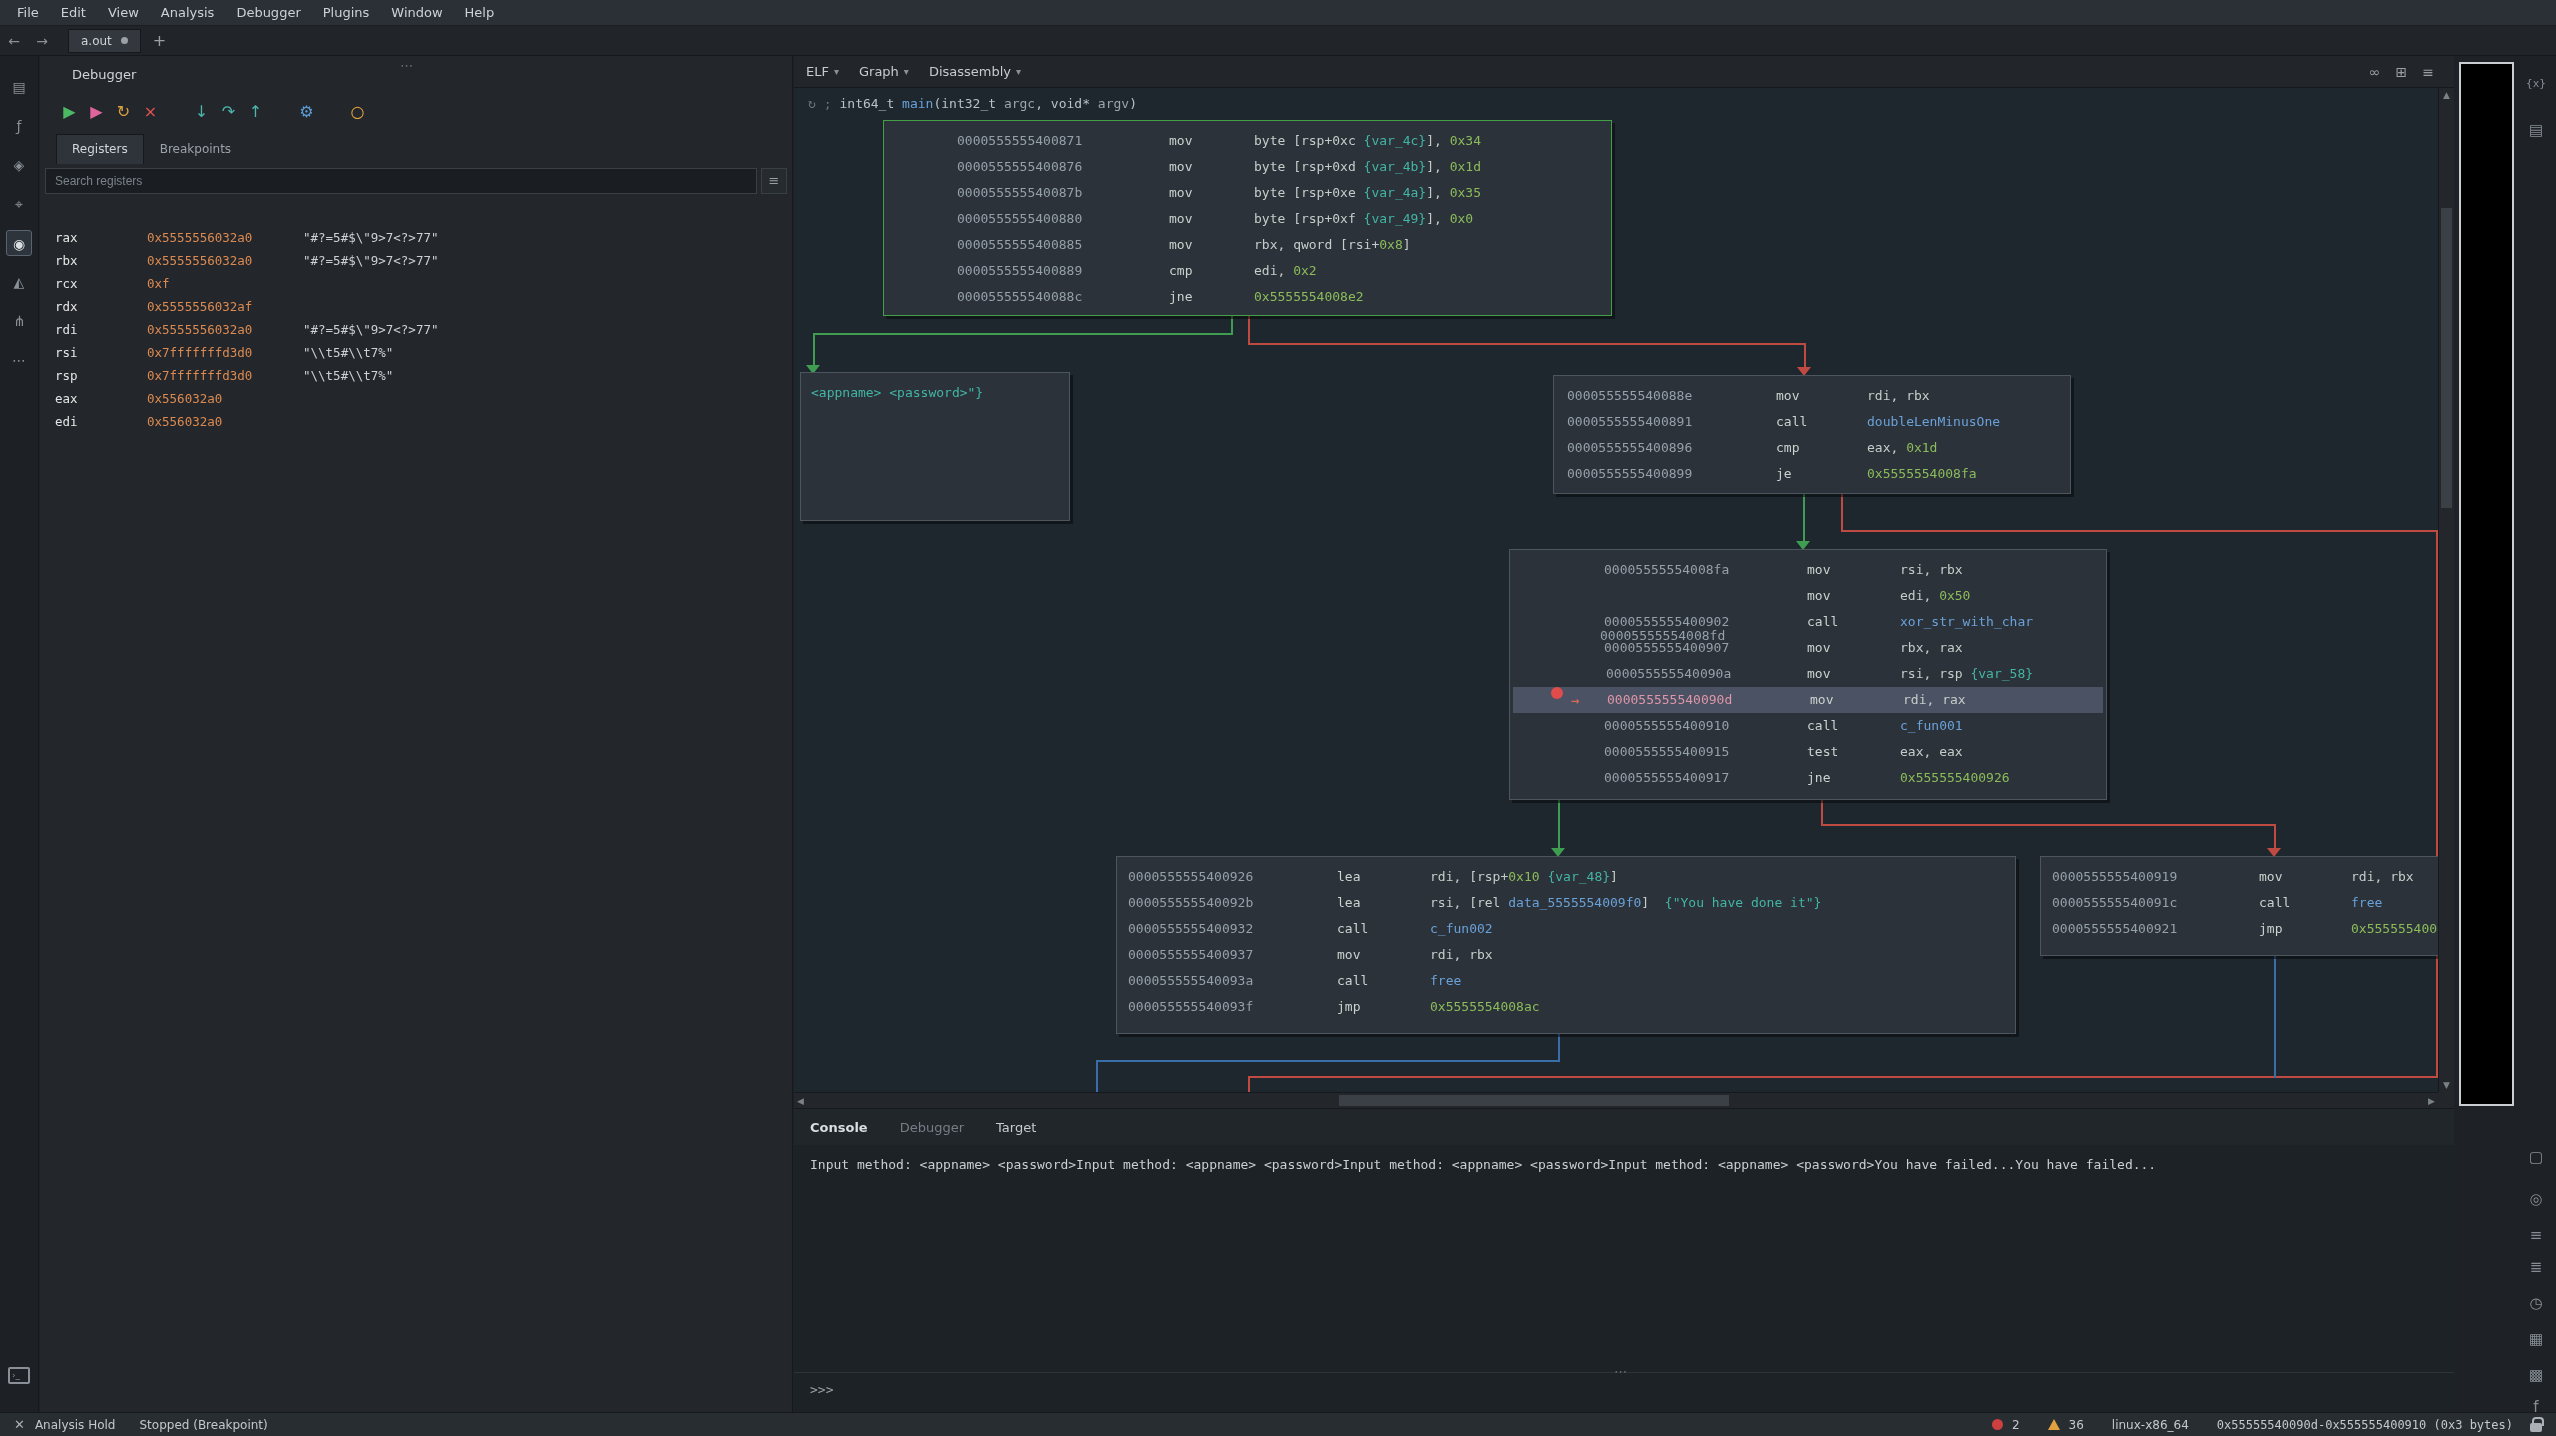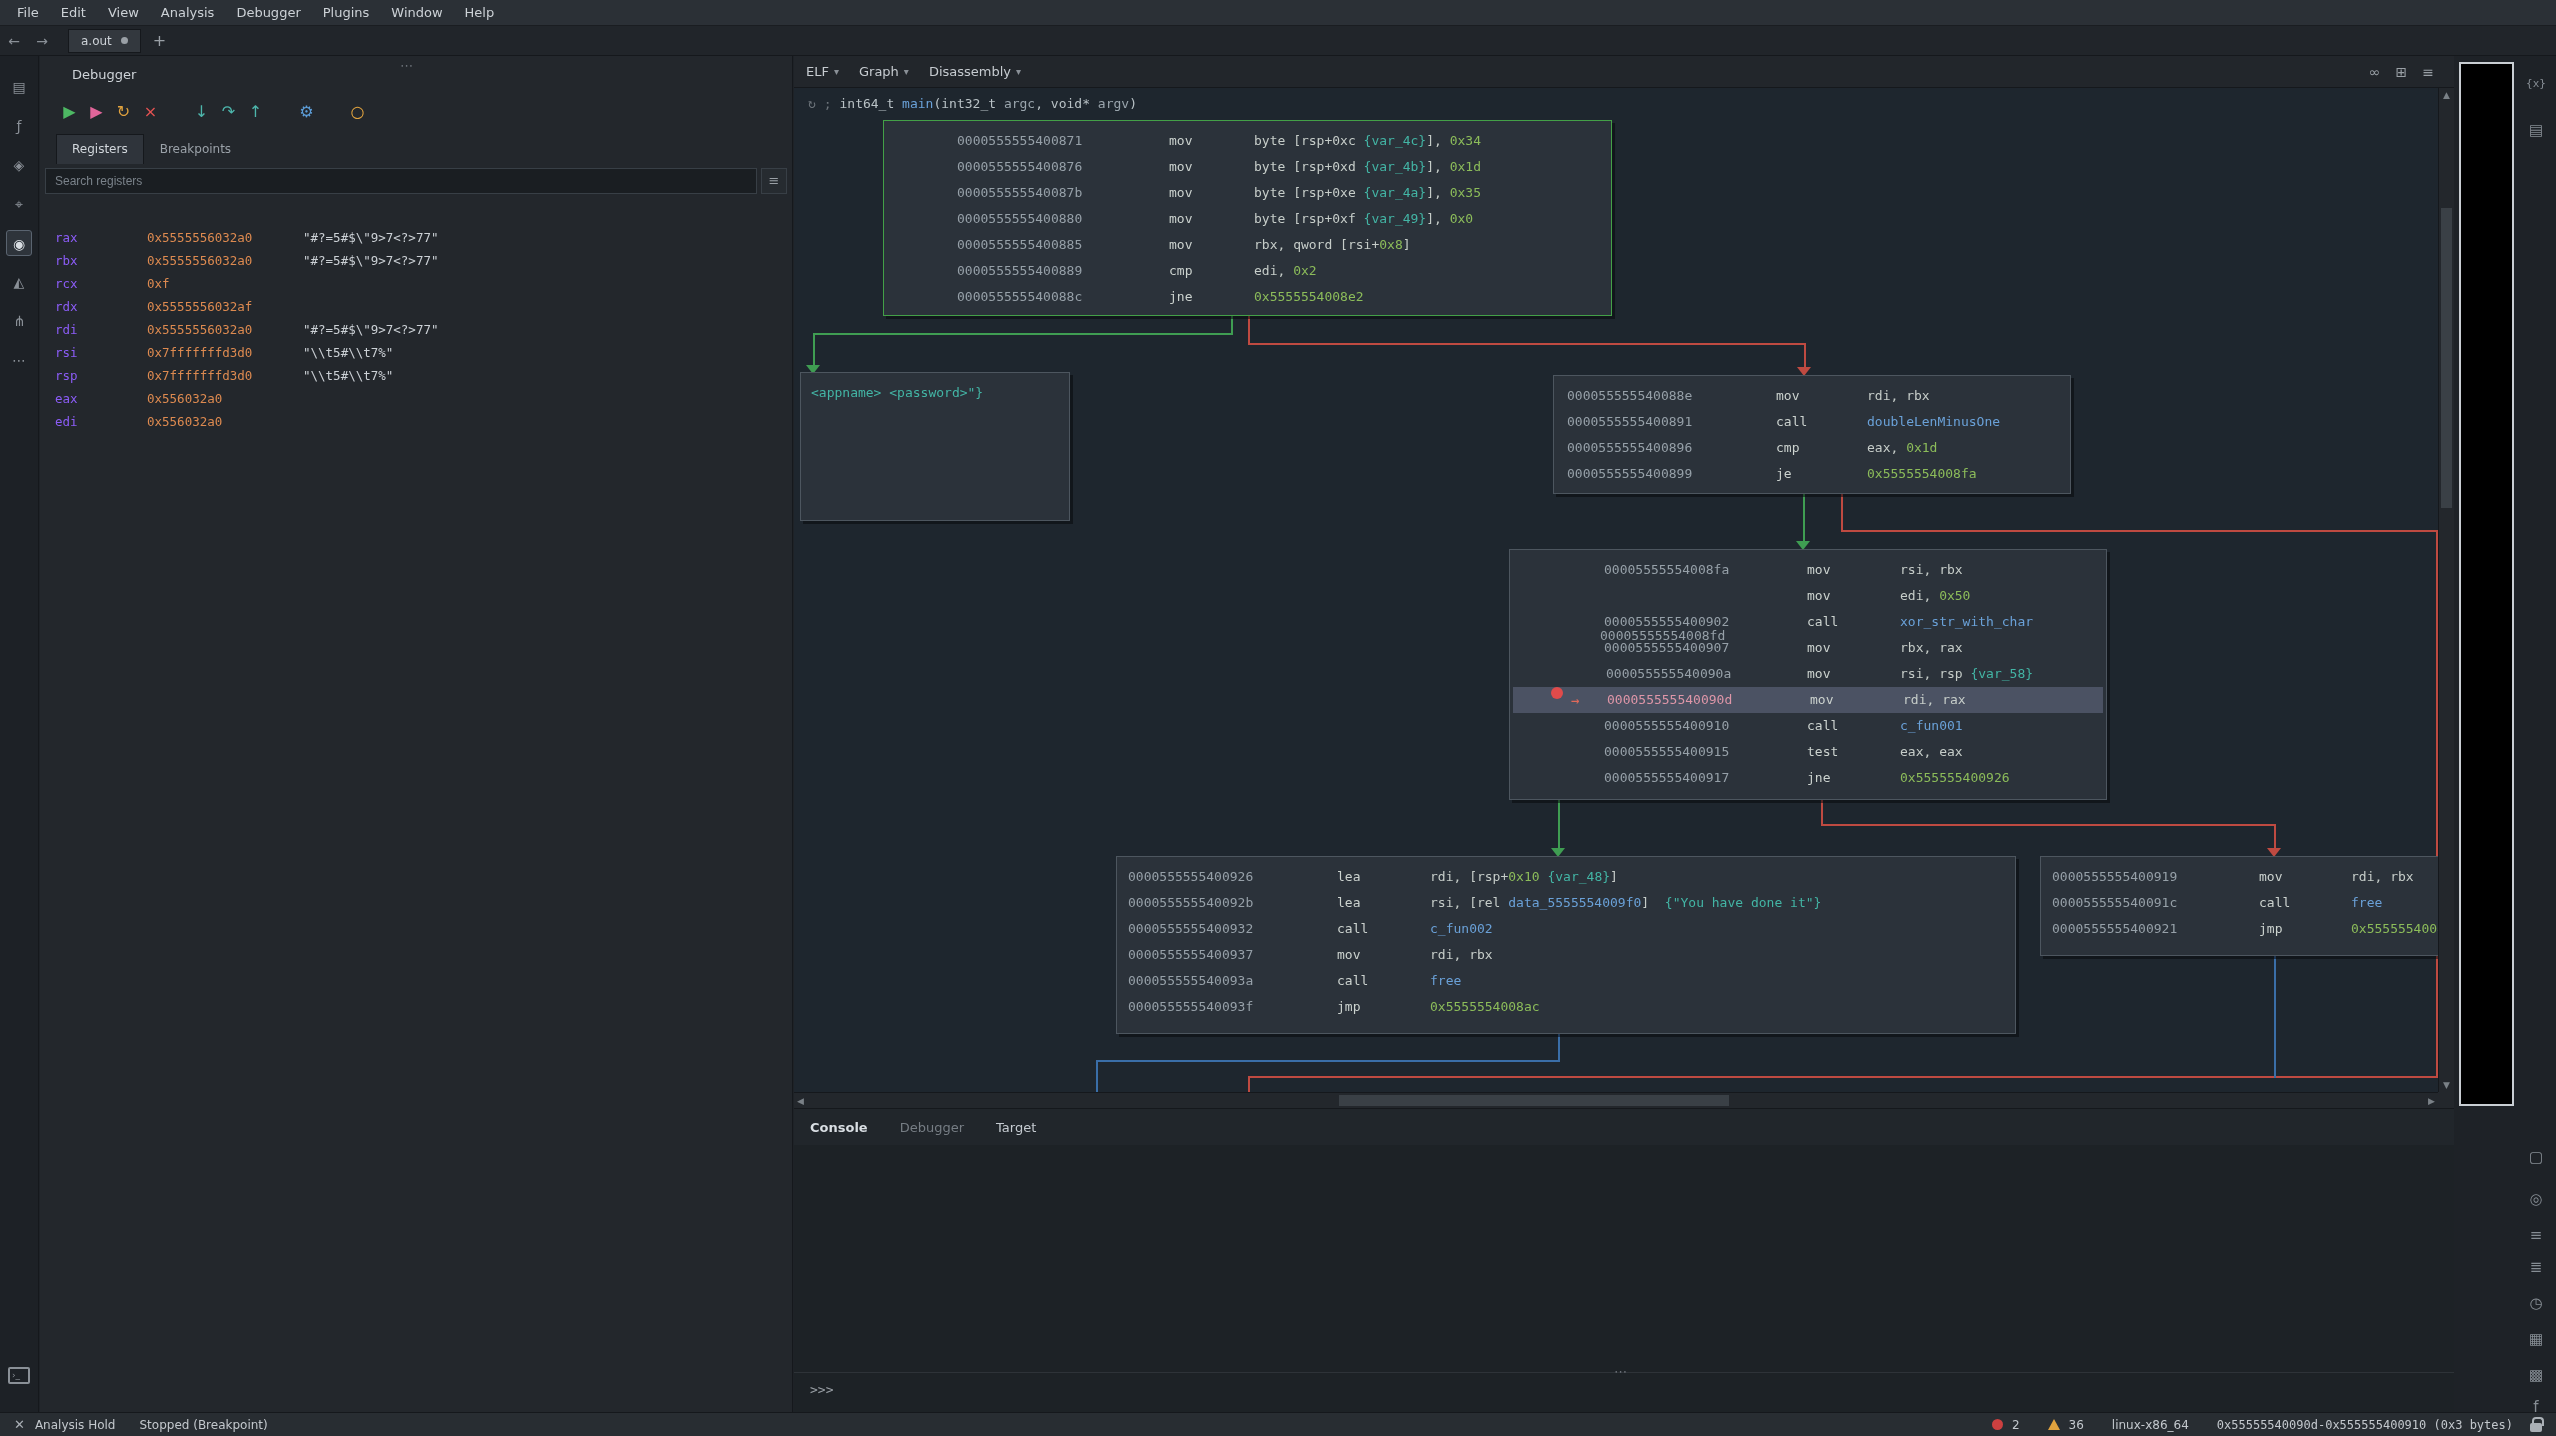--- a/index.html
+++ b/index.html
@@ -57,21 +57,21 @@
     text-align:center; line-height:24px; font-size:13px; }
   .reg-header { position:absolute; left:5px; right:5px; top:144px; height:24px; background:#2d3238;
     border:1px solid #1a1e22; display:grid; grid-template-columns:102px 156px 1fr;
     align-items:center; font-size:12px; color:#c2c8cd; }
   .reg-header .h-name { padding-left:10px; border-right:1px solid #3a4046; }
   .reg-header .h-value { padding-left:6px; border-right:1px solid #3a4046; }
   .reg-header .h-hint { text-align:center; }
   .reg-rows { position:absolute; left:5px; right:5px; top:170px; }
   .reg-row { display:grid; grid-template-columns:102px 156px 1fr; height:23px; align-items:center;
     font-family:"DejaVu Sans Mono","Liberation Mono",monospace; font-size:12.5px; }
-  .reg-row .r-name { padding-left:10px; color:#8b5cf6; }
+  .reg-row .r-name { padding-left:10px; color:#e5e5e5; }
   .reg-row .r-value { color:#dd8a50; }
   .reg-row .r-hint { color:#ccd1d6; white-space:pre; overflow:hidden; }
 
   
   .graph-panel { position:absolute; left:794px; top:56px; width:1660px; height:1052px; }
   .graph-header { position:absolute; left:0; top:0; right:0; height:32px; background:#22262b;
     border-bottom:1px solid #15181c; display:flex; align-items:center; padding:0 20px 0 12px;
     gap:20px; font-size:13px; color:#c6cbd0; }
   .gh-btn { display:flex; align-items:center; gap:5px; }
   .gh-caret { font-size:10px; color:#8a9097; }
@@ -378,20 +378,21 @@
       <div class="rr-ico" style="top: 1310px;">▩</div>
       <div class="rr-ico" style="top: 1342px;">ƒ</div>
     </div>
 
   <div class="console-panel">
     <div class="console-header" id="console-header">
         <div class="ctab-active">Console</div>
         <div class="ctab-dim">Debugger</div>
         <div class="ctab">Target</div>
       </div>
+    <div class="console-body">Input method: &lt;appname&gt; &lt;password&gt;Input method: &lt;appname&gt; &lt;password&gt;Input method: &lt;appname&gt; &lt;password&gt;Input method: &lt;appname&gt; &lt;password&gt;You have failed...You have failed...</div>
     <div class="console-prompt-row">
       <div class="handle-dots prompt-handle">⋯</div>
       <div class="prompt mono">&gt;&gt;&gt;</div>
     </div>
   </div>
 
   <div class="statusbar">
     <span class="sb-close">✕</span>
     <span>Analysis Hold</span>
     <span class="sb-stopped">Stopped (Breakpoint)</span>

